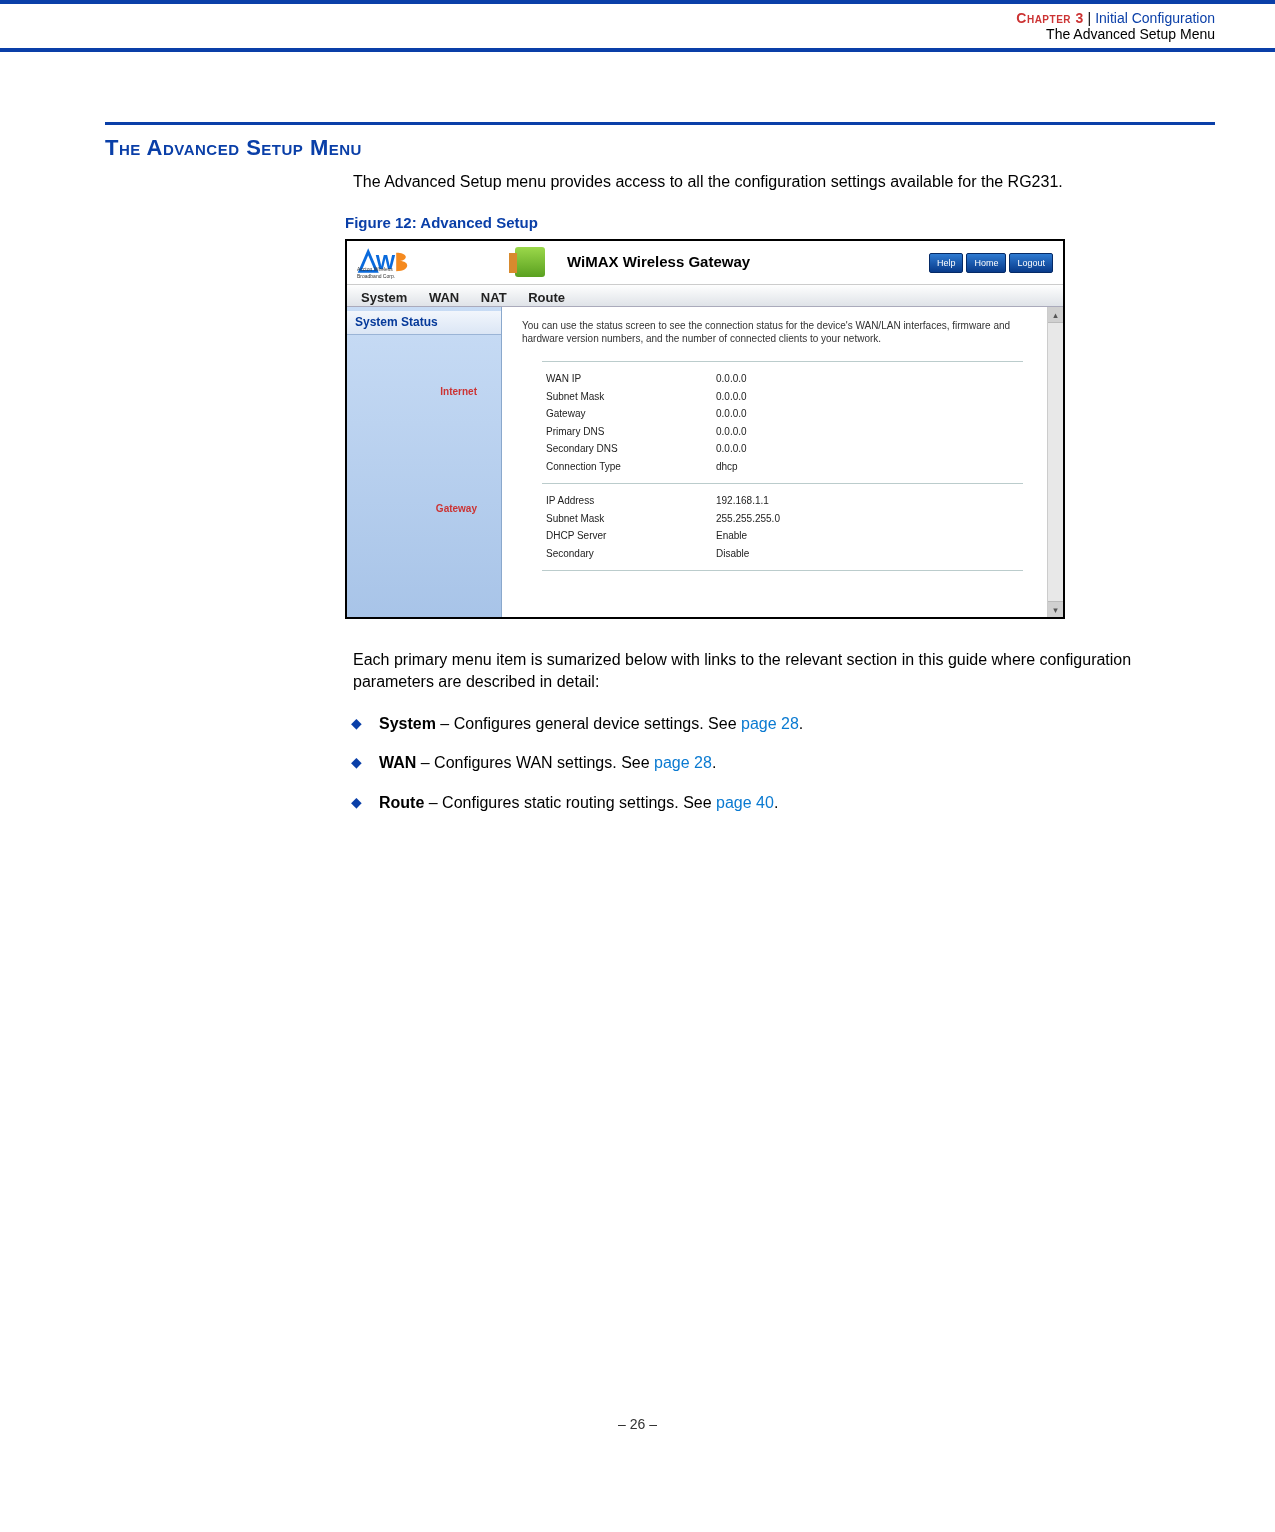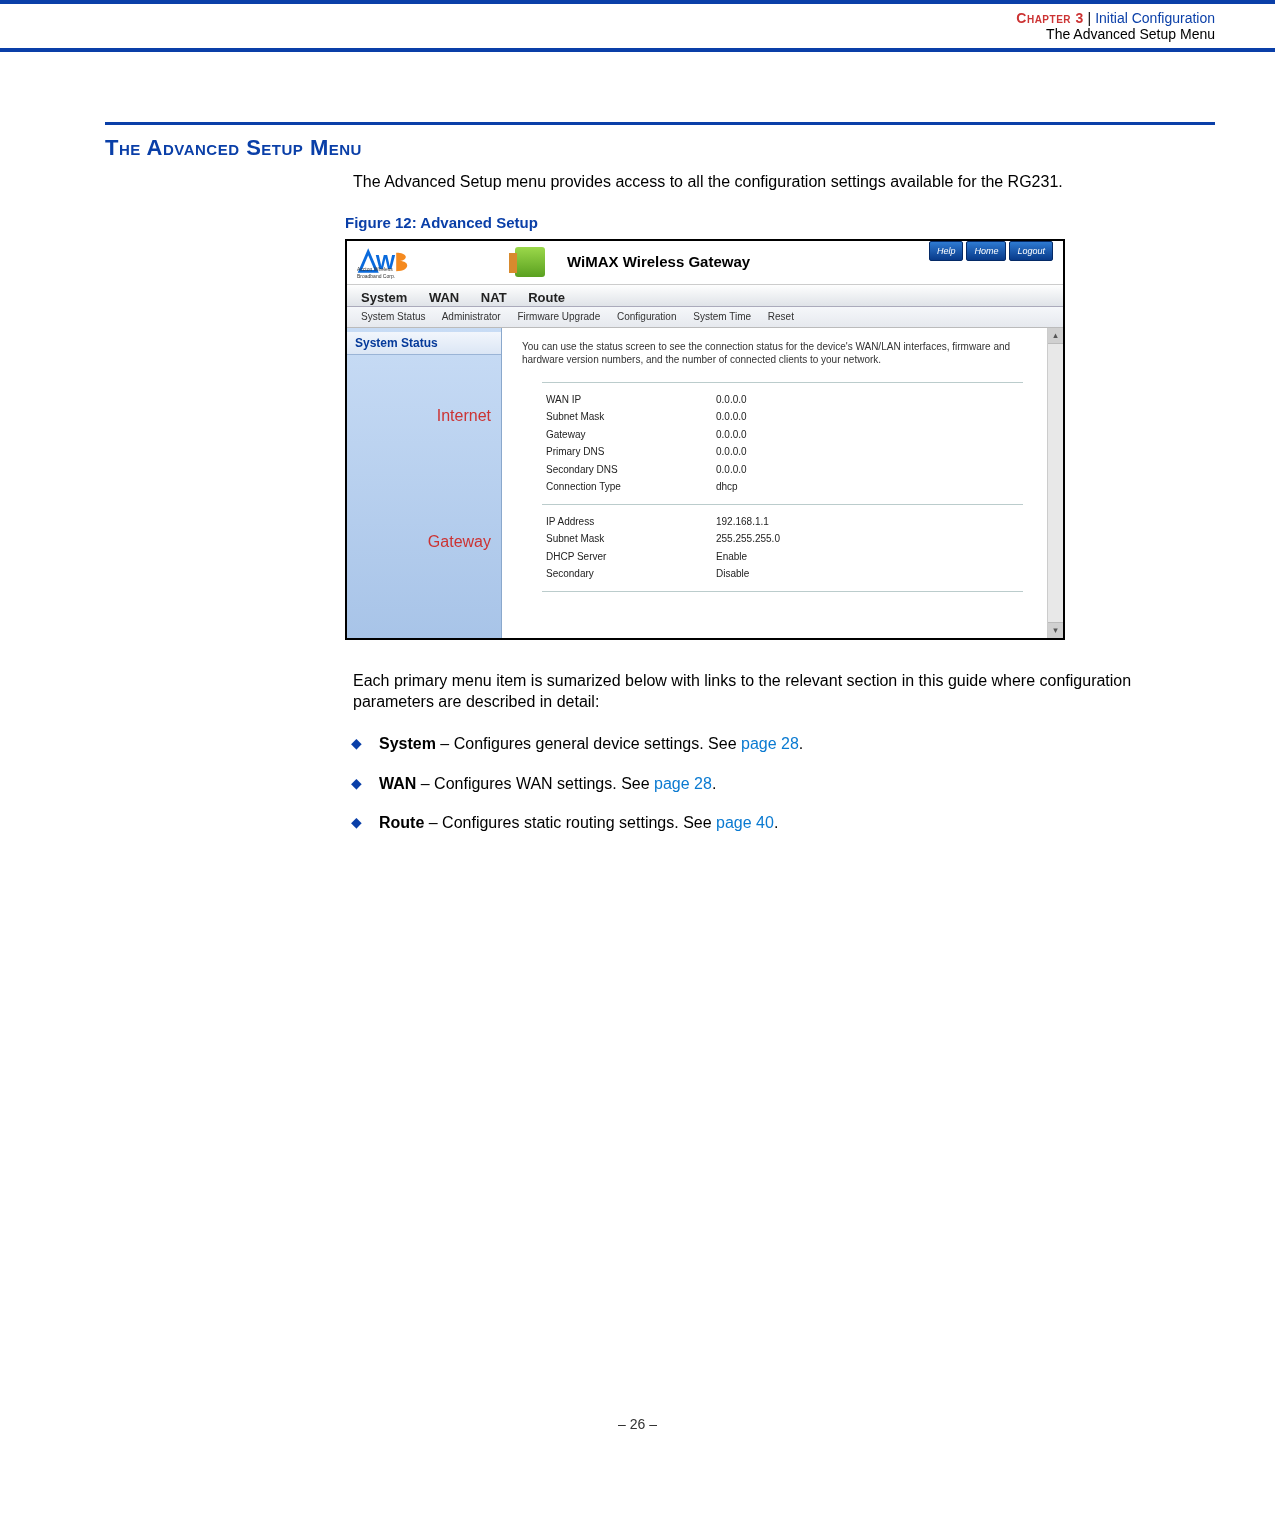--- a/index.html
+++ b/index.html
@@ -73,21 +73,21 @@
   .banner {
     flex: 0 0 auto;
     margin-left: 100px;
     display:flex;
     align-items:center;
     gap:22px;
   }
   .banner-icn{width:30px;height:30px;background:linear-gradient(#9bd84a,#5aa020);border-radius:3px;position:relative;}
   .banner-icn::before{content:"";position:absolute;left:-6px;top:6px;width:8px;height:20px;background:#d88a2e;}
   .banner-title { font-weight: bold; font-size: 15px; color:#000; }
-  .topbtns { position: absolute; right: 10px; top: 0; display: flex; gap: 3px; font-style: italic; }
+  .topbtns { position: absolute; right: 10px; top: 12px; display: flex; gap: 3px; }
   .tbtn {
     background: linear-gradient(#2e7ad1,#083a8a);
     color: #fff;
     font-size: 9px;
     padding: 3px 7px;
     border: 1px solid #052a66;
     border-radius: 2px;
   }
   .tabbar {
     background: linear-gradient(#fefefe,#dfe3e8);
@@ -114,21 +114,21 @@
     padding-top: 4px;
   }
   .ss-side .hdr {
     background: linear-gradient(#f2f6fc,#dbe6f5);
     color: #063a9a;
     font-weight: bold;
     font-size: 12px;
     padding: 3px 8px;
     border-bottom: 1px solid #9ab4d6;
   }
-  .ss-side .lbl { color: #cc3333; font-weight: normal; font-size: 16px; text-align: right; padding: 50px 10px 6px 0; }
+  .ss-side .lbl { color: #cc3333; font-weight: bold; font-size: 10px; text-align: right; padding: 50px 24px 6px 0; }
   .ss-main { flex: 1; padding: 10px 20px; font-size: 10px; color: #222; position:relative;}
   .scrollbar{position:absolute;right:0;top:0;bottom:0;width:16px;background:#e8e8e8;border-left:1px solid #ccc;}
   .scrollbar .up,.scrollbar .dn{height:16px;background:#d0d0d0;display:flex;align-items:center;justify-content:center;font-size:9px;color:#555;}
   .scrollbar .up{border-bottom:1px solid #bbb;}
   .scrollbar .dn{position:absolute;bottom:0;width:100%;border-top:1px solid #bbb;}
   .intro {
     font-size: 10px; color: #333; line-height: 1.3;
     padding: 2px 0 8px 0;
   }
   table.kv { border-collapse: collapse; width: 90%; margin-left: 20px; }
@@ -188,28 +188,20 @@
           <span class="tbtn">Home</span>
           <span class="tbtn">Logout</span>
         </div>
       </div>
       <div class="tabbar">
         <span>System</span>
         <span>WAN</span>
         <span>NAT</span>
         <span>Route</span>
       </div>
-      <div class="subtab">
-        <span>System Status</span>
-        <span>Administrator</span>
-        <span>Firmware Upgrade</span>
-        <span>Configuration</span>
-        <span>System Time</span>
-        <span>Reset</span>
-      </div>
       <div class="ss-body">
         <div class="ss-side">
           <div class="hdr">System Status</div>
           <div class="lbl">Internet</div>
           <div class="lbl" style="padding-top:98px">Gateway</div>
         </div>
         <div class="ss-main">
           <div class="intro">You can use the status screen to see the connection status for the device's WAN/LAN interfaces, firmware and hardware version numbers, and the number of connected clients to your network.</div>
           <hr class="thinhr">
           <table class="kv">

